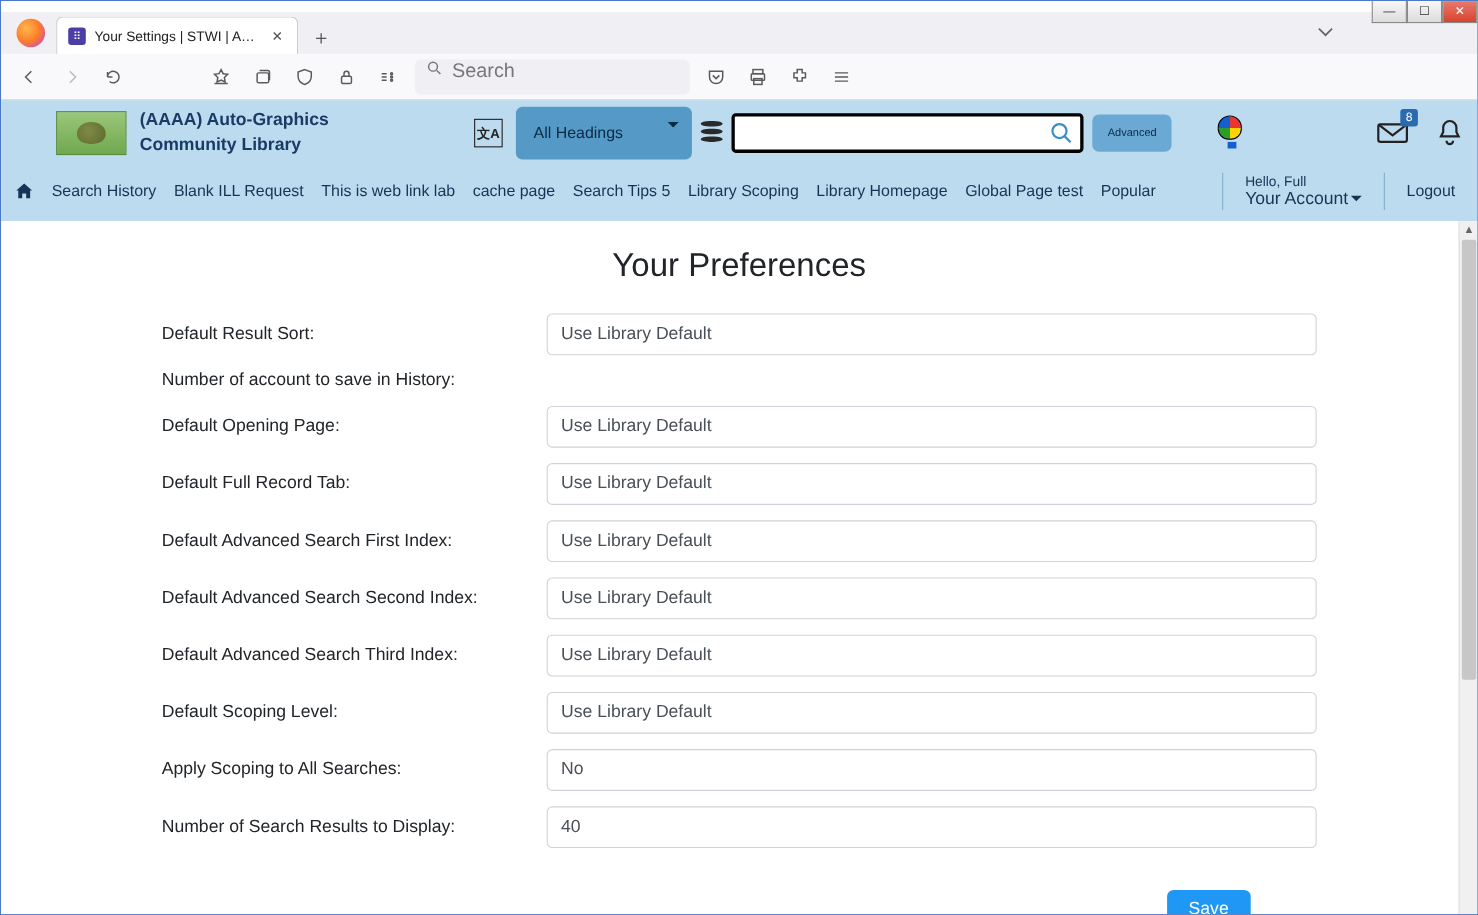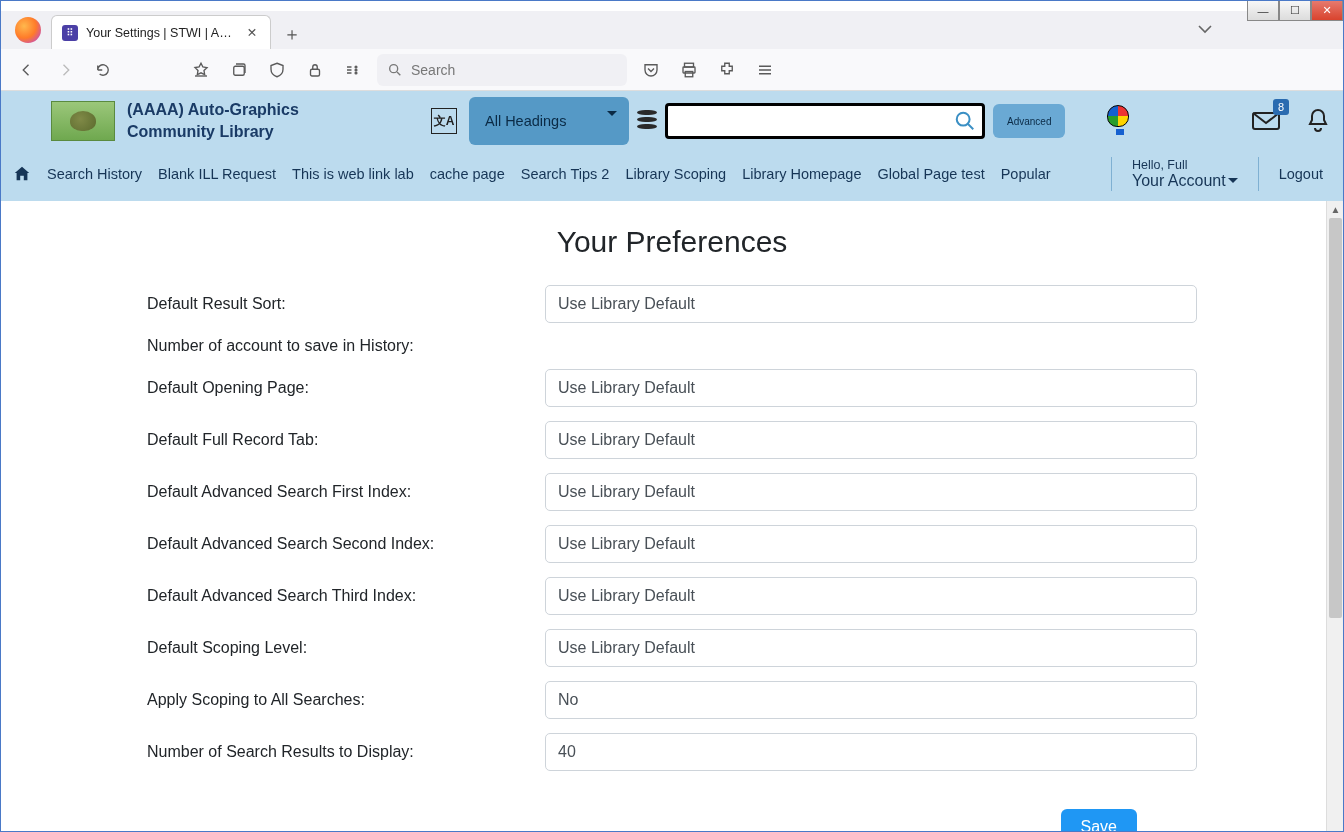--- a/index.html
+++ b/index.html
@@ -159,25 +159,24 @@
     max-width: 700px;
   }
   .urlbar .url-text { flex: 1; white-space: nowrap; overflow: hidden; }
   .urlbar .url-text .dark { color: #222; }
   .searchbar-ff {
     width: 250px;
     height: 32px;
     background: #f0f0f4;
     border-radius: 6px;
     display: flex;
-    align-items: center;
     padding: 0 10px;
     gap: 8px;
     color: #777;
-    font-size: 14px;
+    font-size: 18px;
   }
 
   
   .app-header {
     background: #bcdbee;
     padding: 6px 10px 0 10px;
   }
   .app-header-row1 {
     display: flex;
     align-items: center;
@@ -419,21 +418,20 @@
     height: 38px;
     border: 1px solid #ced4da;
     border-radius: 5px;
     padding: 0 12px;
     font-size: 16px;
     color: #495057;
     background: #fff;
     display: flex;
     align-items: center;
     cursor: pointer;
-    margin-left: 48px;
   }
   .save-btn {
     float: right;
     margin-top: 20px;
     margin-right: 0;
     background: #1f97f4;
     color: #fff;
     border: none;
     border-radius: 6px;
     padding: 9px 20px;
@@ -604,21 +602,21 @@
   <div class="app-header-row2">
     <div class="home-icon">
       <svg viewBox="0 0 20 20">
           <path d="M10 2L2 9h2v8h4v-5h4v5h4V9h2z"></path>
         </svg>
     </div>
     <span class="navlink">Search History</span>
     <span class="navlink">Blank ILL Request</span>
     <span class="navlink">This is web link lab</span>
     <span class="navlink">cache page</span>
-    <span class="navlink">Search Tips 2</span>
+    <span class="navlink">Search Tips 5</span>
     <span class="navlink">Library Scoping</span>
     <span class="navlink">Library Homepage</span>
     <span class="navlink">Global Page test</span>
     <span class="navlink">Popular</span>
 
     <div class="acct-block">
       <div class="vline"></div>
       <div>
         <div class="hello">Hello, Full</div>
         <div class="your-acct">

